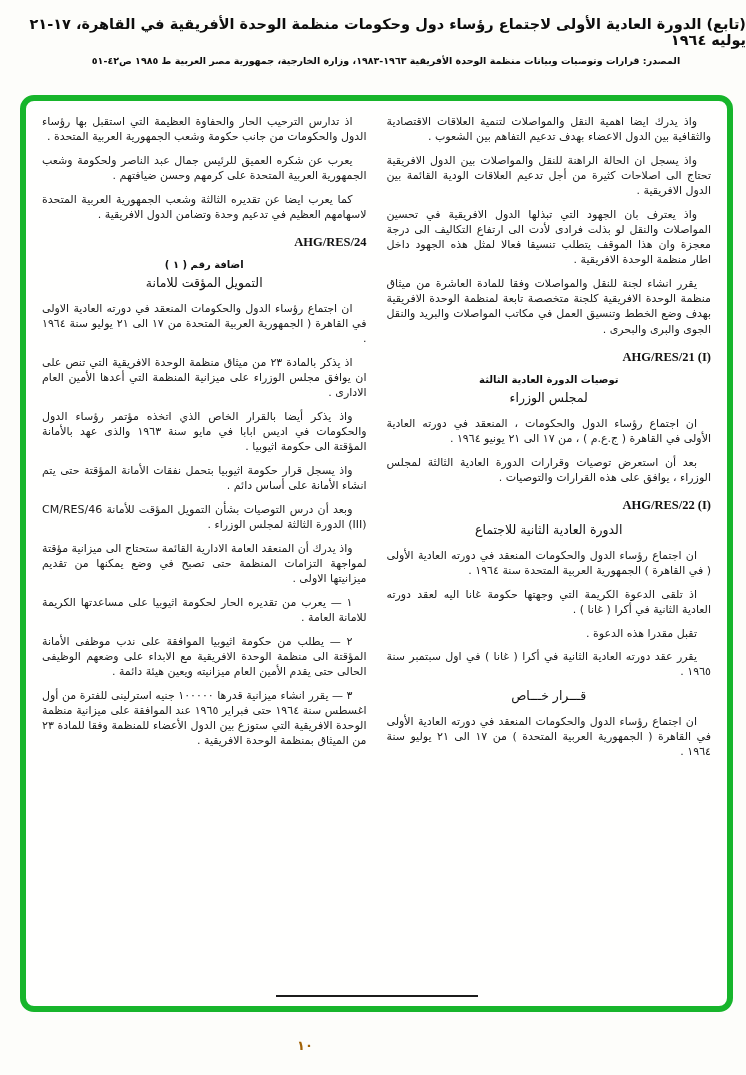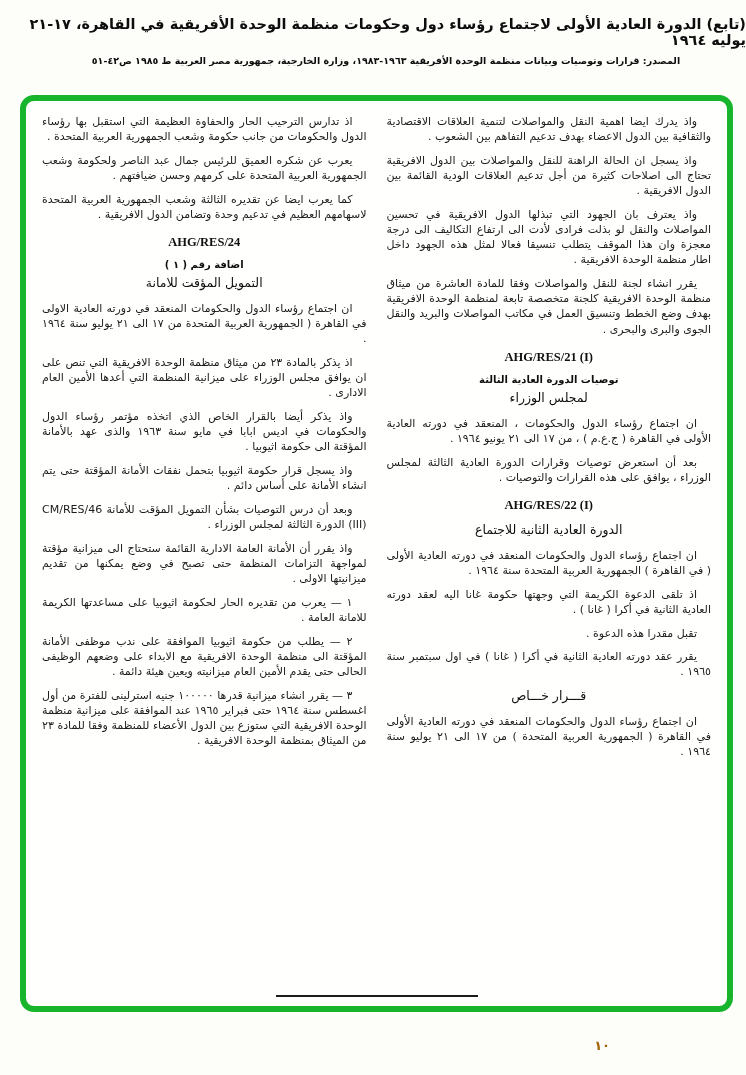--- a/index.html
+++ b/index.html
@@ -20,38 +20,38 @@
   .cols{
     display:flex;gap:20px;box-sizing:border-box;
     padding:13px 16px 24px 16px;height:100%;
   }
   .col{flex:1 1 0;min-width:0;}
   .para{
     font-size:11px;line-height:1.38;text-align:justify;
     margin:0 0 8.5px 0;text-indent:14px;color:#1b1b1b;
   }
   .rescode{
-    direction:ltr;text-align:center;unicode-bidi:embed;
+    direction:ltr;text-align:right;unicode-bidi:embed;
     font-family:"Liberation Serif",serif;font-weight:bold;
     font-size:12.5px;margin:13px 0 9px 0;color:#111;
   }
   .h-center{
     text-align:center;font-weight:bold;font-size:10px;
     margin:8px 0 5px 0;color:#0f0f0f;
   }
   .h-center2{
     text-align:center;font-weight:normal;font-size:12.5px;
     margin:0 0 11px 0;color:#0f0f0f;
   }
   .end-rule{
     position:absolute;bottom:9px;left:50%;transform:translateX(-50%);
     width:202px;height:2px;background:#1c1c1c;
   }
   .page-number{
-    position:absolute;top:1038px;left:0;width:610px;text-align:right;
+    position:absolute;top:1038px;left:0;width:610px;text-align:center;
     font-size:13px;font-weight:bold;color:#a16207;
   }
 </style>
 </head>
 <body>
 
 <header class="page-header">
   <div class="hdr-line1">(تابع)  الدورة العادية الأولى لاجتماع رؤساء دول وحكومات منظمة الوحدة الأفريقية في القاهرة، ١٧-٢١ يوليه ١٩٦٤</div>
   <div class="hdr-line2">المصدر: قرارات وتوصيات وبيانات منظمة الوحدة الأفريقية ١٩٦٣-١٩٨٣، وزارة الخارجية، جمهورية مصر العربية ط ١٩٨٥ ص٤٢-٥١</div>
 </header>
@@ -84,21 +84,21 @@
       <p class="para">يعرب عن شكره العميق للرئيس جمال عبد الناصر ولحكومة وشعب الجمهورية العربية المتحدة على كرمهم وحسن ضيافتهم .</p>
       <p class="para">كما يعرب ايضا عن تقديره الثالثة وشعب الجمهورية العربية المتحدة لاسهامهم العظيم في تدعيم وحدة وتضامن الدول الافريقية .</p>
       <div class="rescode">AHG/RES/24</div>
       <div class="h-center">اضافة رقم ( ١ )</div>
       <div class="h-center2">التمويل المؤقت للامانة</div>
       <p class="para">ان اجتماع رؤساء الدول والحكومات المنعقد في دورته العادية الاولى في القاهرة ( الجمهورية العربية المتحدة من ١٧ الى ٢١ يوليو سنة ١٩٦٤ .</p>
       <p class="para">اذ يذكر بالمادة ٢٣ من ميثاق منظمة الوحدة الافريقية التي تنص على ان يوافق مجلس الوزراء على ميزانية المنظمة التي أعدها الأمين العام الادارى .</p>
       <p class="para">واذ يذكر أيضا بالقرار الخاص الذي اتخذه مؤتمر رؤساء الدول والحكومات في اديس ابابا في مايو سنة ١٩٦٣ والذى عهد بالأمانة المؤقتة الى حكومة اثيوبيا .</p>
       <p class="para">واذ يسجل قرار حكومة اثيوبيا بتحمل نفقات الأمانة المؤقتة حتى يتم انشاء الأمانة على أساس دائم .</p>
       <p class="para">وبعد أن درس التوصيات بشأن التمويل المؤقت للأمانة CM/RES/46 (III) الدورة الثالثة لمجلس الوزراء .</p>
-      <p class="para">واذ يقرر أن الأمانة العامة الادارية القائمة ستحتاج الى ميزانية مؤقتة لمواجهة التزامات المنظمة حتى تصبح في وضع يمكنها من تقديم ميزانيتها الاولى .</p>
+      <p class="para">واذ يدرك أن المنعقد العامة الادارية القائمة ستحتاج الى ميزانية مؤقتة لمواجهة التزامات المنظمة حتى تصبح في وضع يمكنها من تقديم ميزانيتها الاولى .</p>
       <p class="para">١ — يعرب من تقديره الحار لحكومة اثيوبيا على مساعدتها الكريمة للامانة العامة .</p>
       <p class="para">٢ — يطلب من حكومة اثيوبيا الموافقة على ندب موظفى الأمانة المؤقتة الى منظمة الوحدة الافريقية مع الابداء على وضعهم الوظيفى الحالى حتى يقدم الأمين العام ميزانيته ويعين هيئة دائمة .</p>
       <p class="para">٣ — يقرر انشاء ميزانية قدرها ١٠٠٠٠٠ جنيه استرلينى للفترة من أول اغسطس سنة ١٩٦٤ حتى فبراير ١٩٦٥ عند الموافقة على ميزانية منظمة الوحدة الافريقية التي ستوزع بين الدول الأعضاء للمنظمة وفقا للمادة ٢٣ من الميثاق بمنظمة الوحدة الافريقية .</p>
     </div>
 
   </div>
   <div class="end-rule"></div>
 </section>
 
 <div class="page-number">١٠</div>

